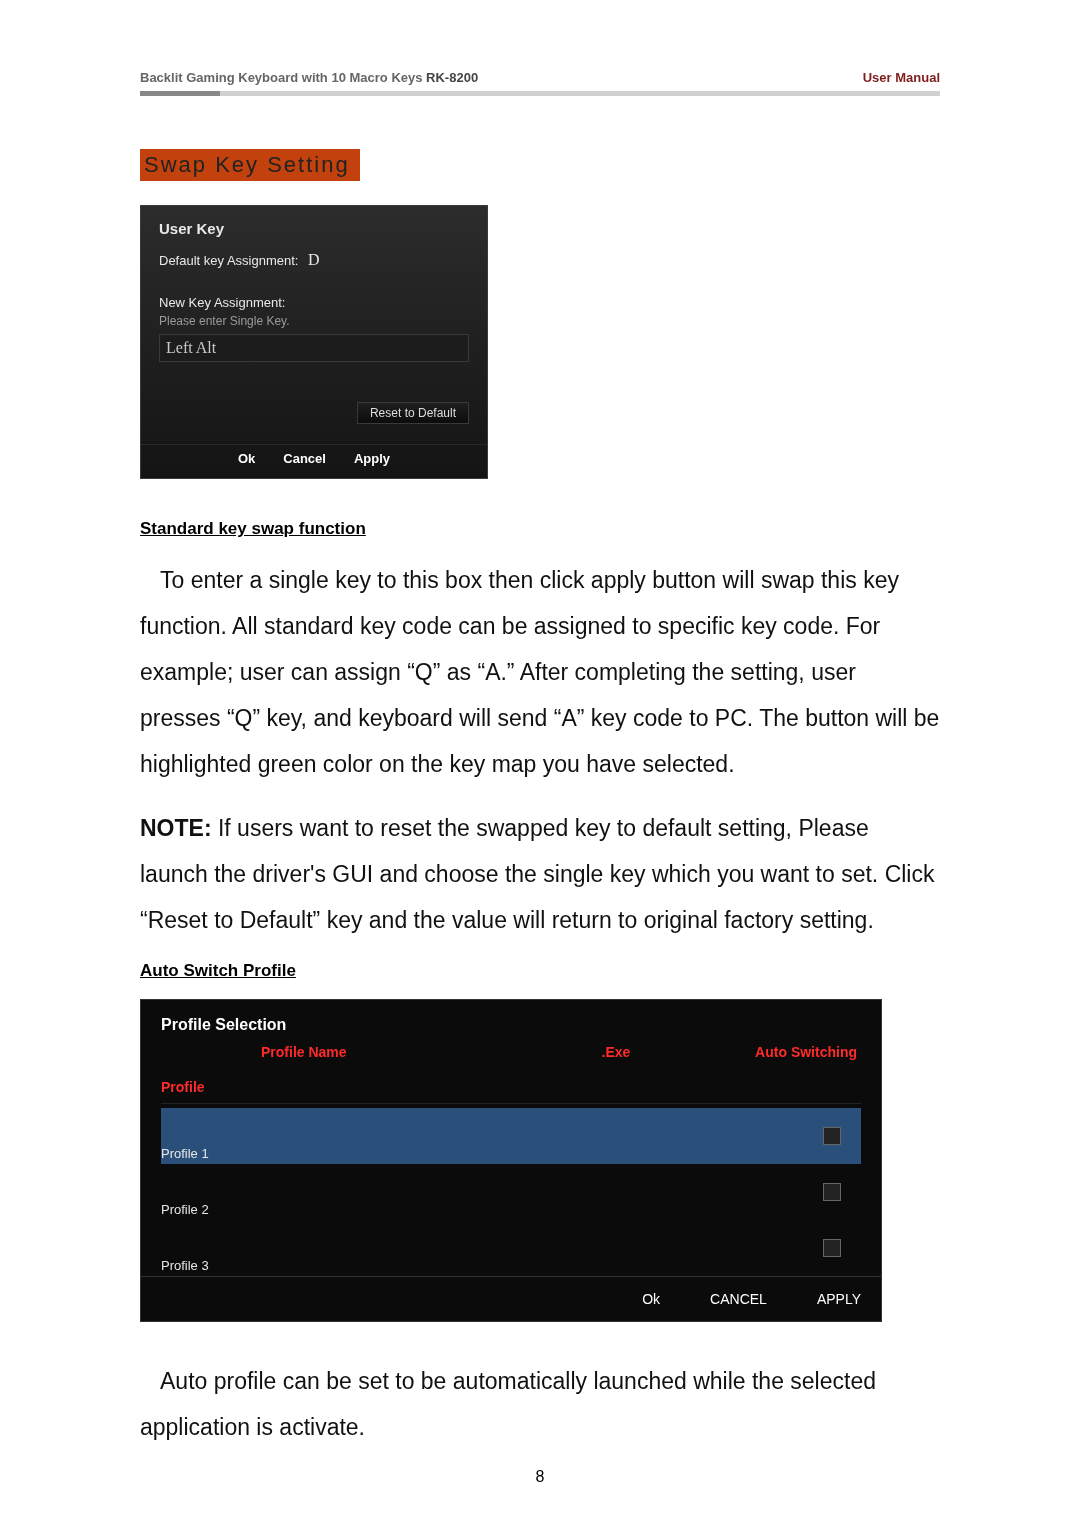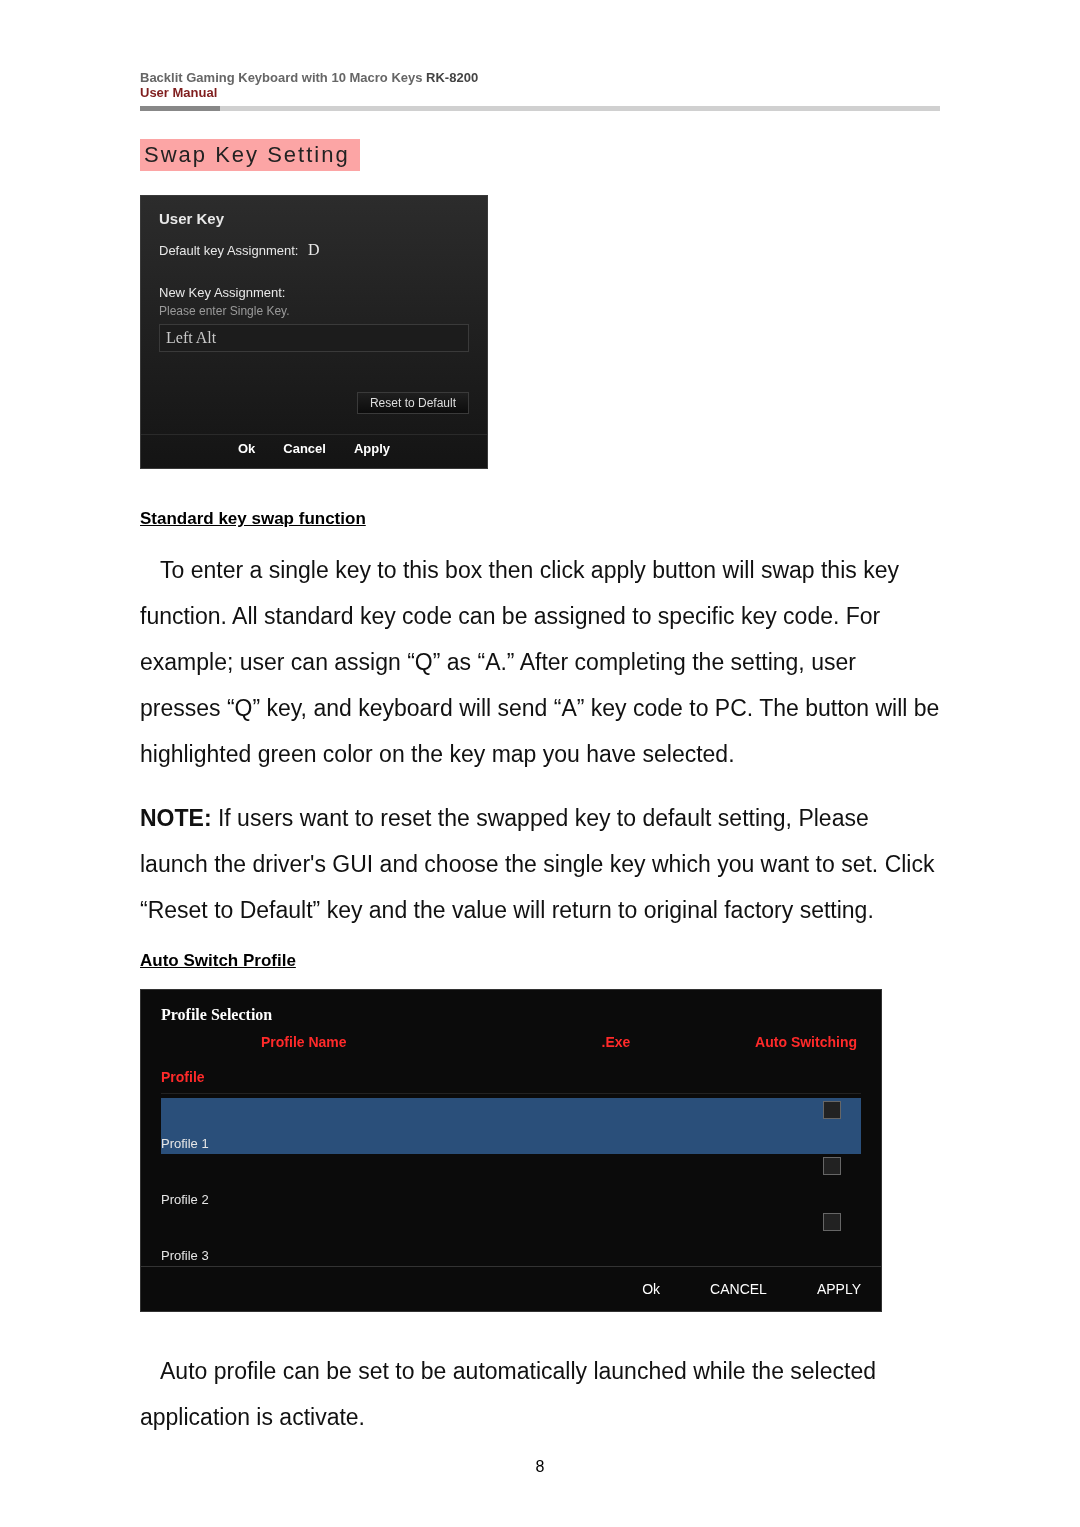--- a/index.html
+++ b/index.html
@@ -13,38 +13,38 @@
   .page {
     padding: 70px 140px 40px 140px;
   }
   .header-row {
     display: flex;
     justify-content: space-between;
     font-size: 13px;
     font-weight: bold;
     color: #666;
     margin-bottom: 6px;
-    flex-direction: column;
   }
   .header-left { color: #666; }
   .header-left .model { color: #444; }
   .header-right { color: #7f1d1d; }
   .header-rule {
     height: 5px;
     background: linear-gradient(to right, #888 0, #888 80px, #d0d0d0 80px, #d0d0d0 100%);
     margin-bottom: 28px;
   }
   .section-title {
     display: inline-block;
-    background: #fca5a5;
+    background: #c2410c;
     padding: 3px 10px 3px 4px;
     font-size: 22px;
     letter-spacing: 2px;
     color: #222;
     margin-bottom: 24px;
+    margin-top: 25px;
   }
   
   .swap-dialog {
     width: 310px;
     background: linear-gradient(#2c2c2c,#141414);
     border: 1px solid #3a3a3a;
     padding: 14px 18px 10px 18px;
     color: #e8e8e8;
     font-size: 13px;
     margin-bottom: 40px;
@@ -107,37 +107,38 @@
   
   .profile-dialog {
     width: 700px;
     background: #0b0b0b;
     border: 1px solid #333;
     padding: 16px 20px 0 20px;
     color: #e6e6e6;
     font-size: 13px;
     margin-bottom: 36px;
   }
-  .profile-title { font-size: 16px; font-weight: bold; margin-bottom: 10px; color:#fff;font-family:Liberation Serif, serif; }
+  .profile-title { font-size: 16px; font-weight: bold; margin-bottom: 10px; color:#fff; }
   .profile-header {
     display: flex;
     color: #ff2a2a;
     font-weight: bold;
     font-size: 14px;
     border-bottom: 1px solid #222;
     padding-bottom: 8px;
     margin-bottom: 4px;
   }
   .col-profile { width: 100px; margin-top: 35px; }
   .col-name    { width: 260px; }
   .col-exe     { width: 190px; text-align:center; }
   .col-auto    { flex:1; text-align: right; padding-right:4px; }
   .profile-rows { min-height: 140px; }
   .profile-row {
     display: flex;
+    align-items: center;
     font-size: 13px;
     padding: 3px 0;
   }
   .profile-row.sel { background: #2a4f7a; }
   .profile-row .col-auto { display:flex; justify-content:flex-end; padding-right:20px; }
   .chk {
     width: 16px; height: 16px;
     border: 1px solid #666;
     background: #222;
     display: inline-block;

